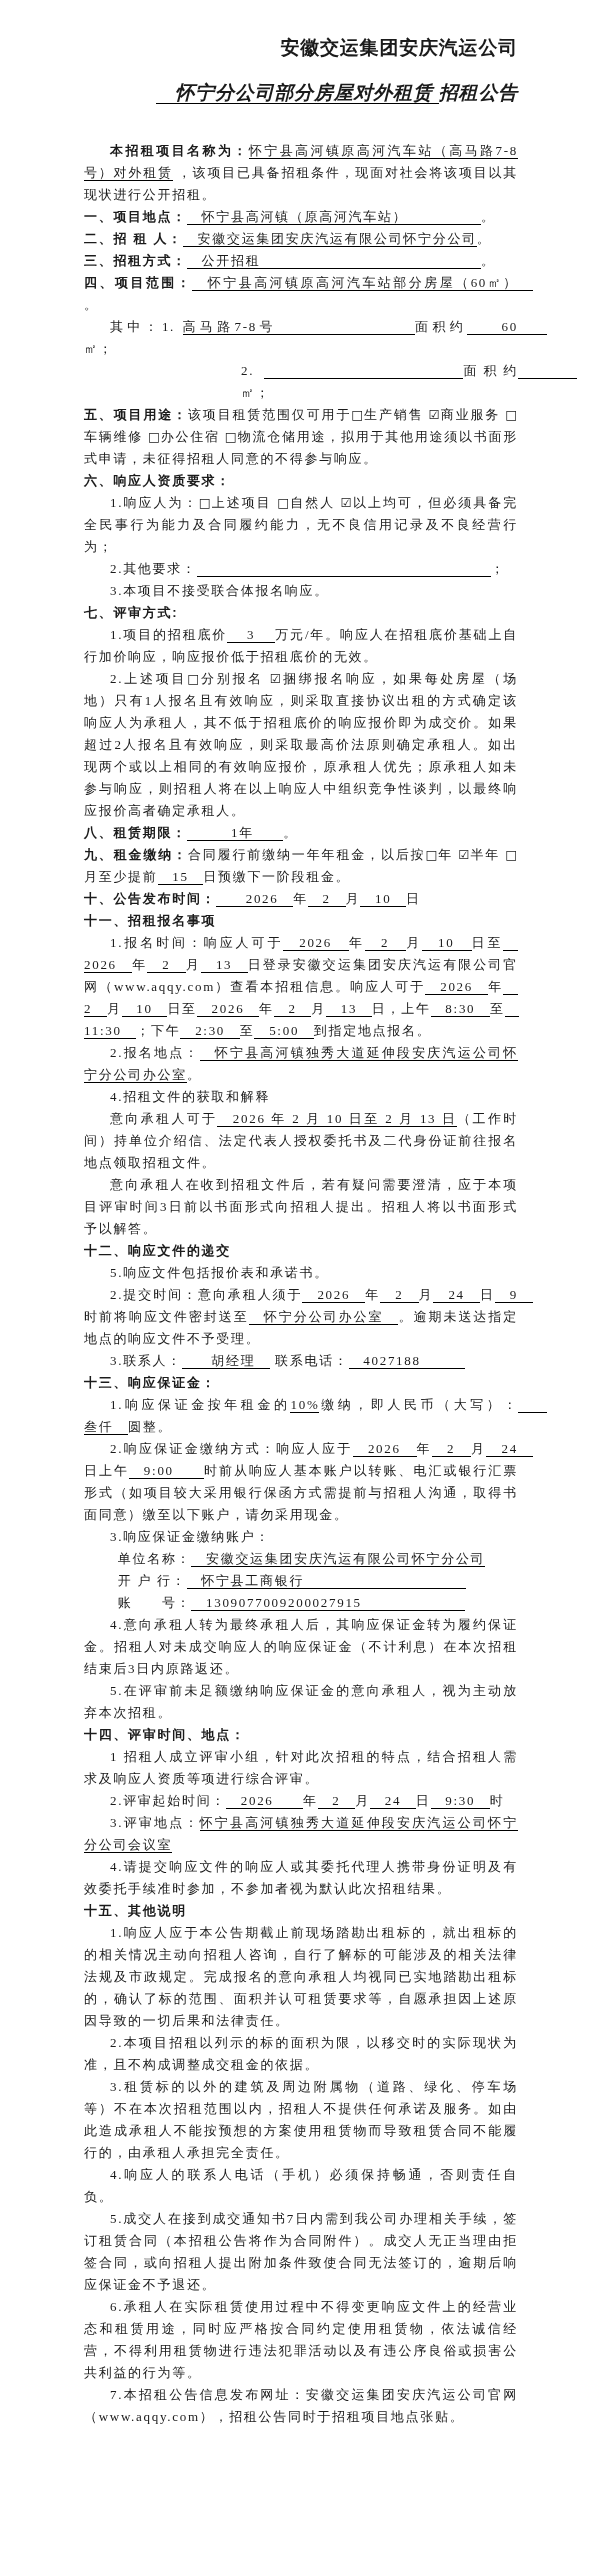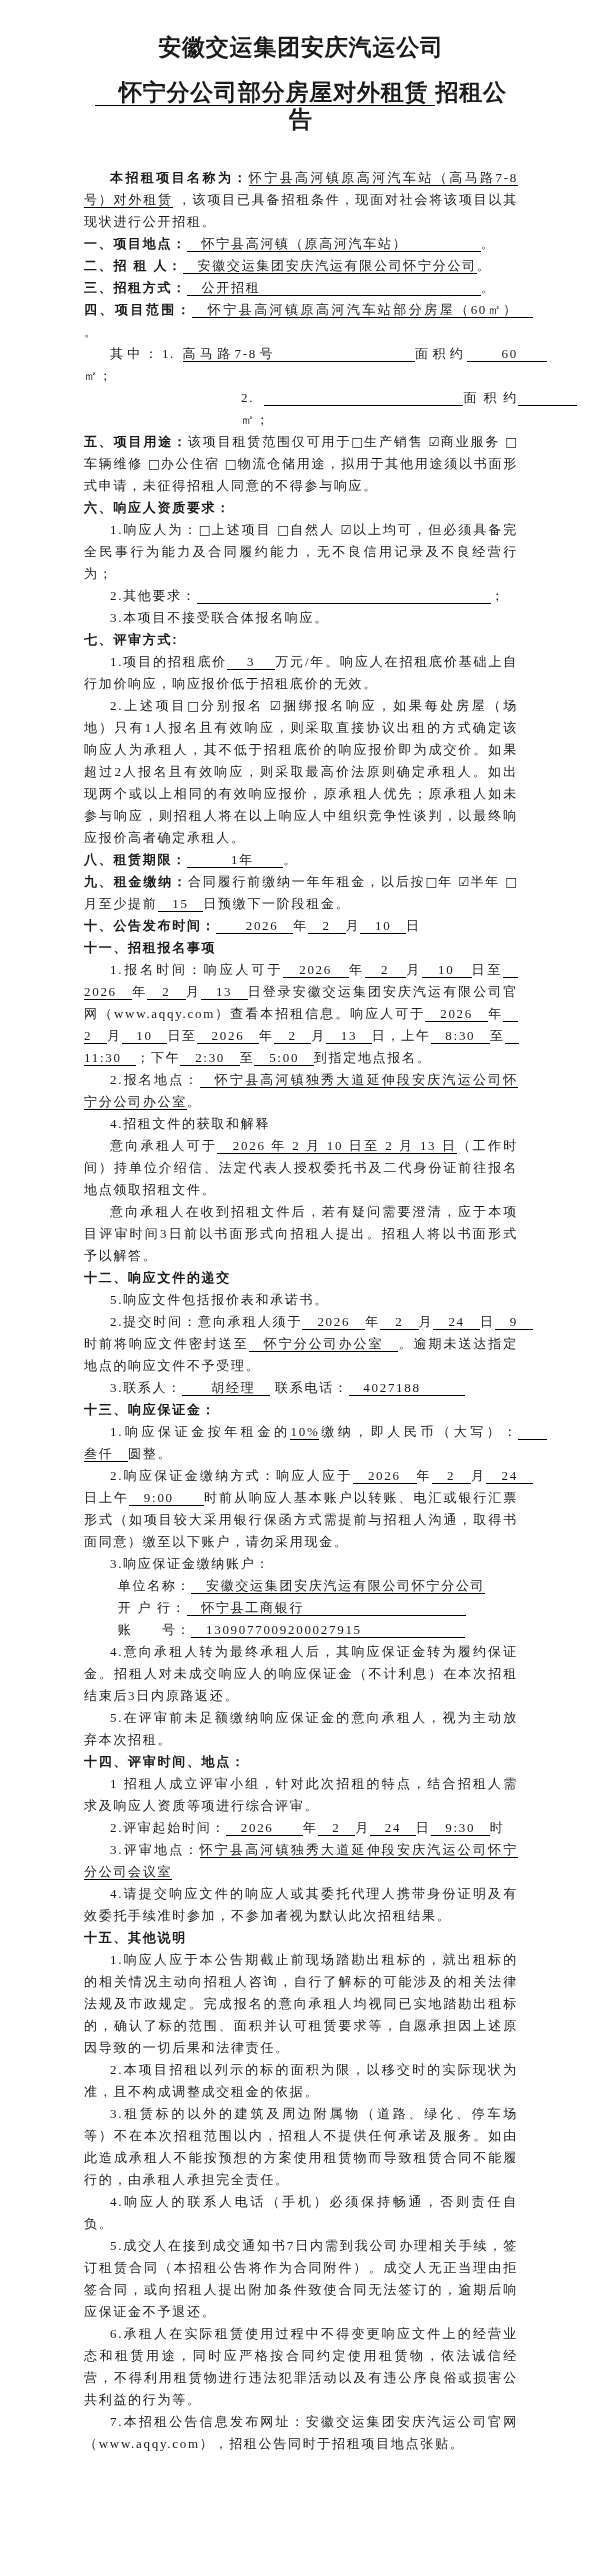--- a/index.html
+++ b/index.html
@@ -8,23 +8,23 @@
     width:590px; height:2576px; overflow:hidden;
     background:#ffffff; color:#1b1b1b;
     font-family:"Liberation Serif","DejaVu Serif",serif;
   }
   .page { width:590px; height:2576px; padding:20px 72px 0 84px; background:#ffffff; }
   .blk { font-size:13px; line-height:22px; letter-spacing:1.7px; text-align:justify; }
   .blk span { text-decoration:none; }
   .b { font-family:"Liberation Sans","DejaVu Sans",sans-serif; font-weight:bold; }
   .u { border-bottom:0.8px solid #000; }
   .cb { font-family:"DejaVu Sans",sans-serif; font-size:12.6px; letter-spacing:0.8px; }
-  .t1,.t2 { text-align:center; font-size:23px; line-height:27px; letter-spacing:0.8px; text-indent:0; }
+  .t1,.t2 { text-align:right; font-size:19px; line-height:27px; letter-spacing:0.8px; text-indent:0; }
   .t1 { margin-top:13.5px; }
-  .t2 { margin-top:18.5px; margin-bottom:34px; }
+  .t2 { margin-top:18.5px; margin-bottom:34px;font-style:italic; }
   .t2 .u { border-bottom:1.7px solid #000; }
   .ind { text-indent:2em; }
   .sub2 { padding-left:157px; }
   .ind2 { padding-left:2.6em; }
   .gap { height:94px; }
 </style>
 </head>
 <body>
 
 <div class="page">

